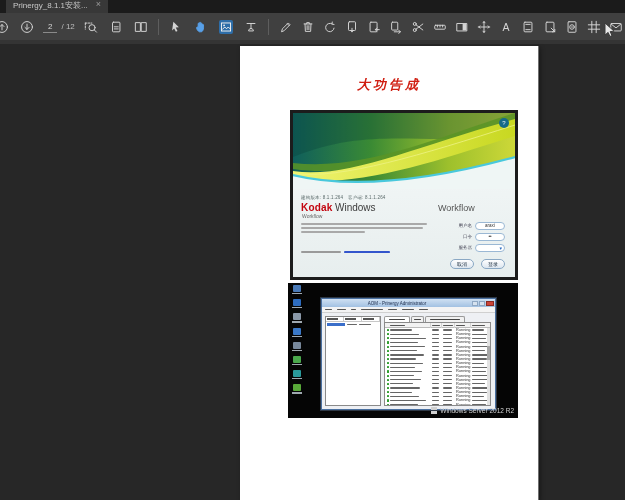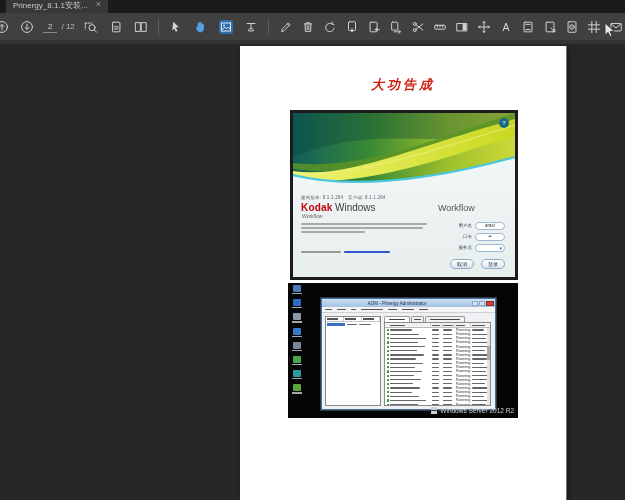--- a/index.html
+++ b/index.html
@@ -23,21 +23,21 @@
   .ticon.active{background:#2d6da8;border-radius:2px;}
   .tdiv{width:1px;height:16px;background:#5e5e5e;margin:0 10px;}
   .pagefield{display:flex;align-items:center;gap:4px;margin:0 9px;}
   .pagecur{font-size:8px;color:#d8d8d8;border-bottom:1px solid #8a8a8a;padding:1px 5px;}
   .pagetot{font-size:8px;color:#bdbdbd;}
 
   .substrip{position:absolute;left:0;top:40px;width:625px;height:4px;background:#343434;}
 
   
   .viewer{position:absolute;left:0;top:44px;width:625px;height:456px;background:#272727;}
-  .page{position:absolute;left:240px;top:2px;width:326px;height:454px;background:#ffffff;
+  .page{position:absolute;left:240px;top:2px;width:298px;height:454px;background:#ffffff;
         box-shadow:1px 0 0 #707070,2px 2px 5px rgba(0,0,0,.45);padding-left:32px;}
   .doc-title{position:absolute;left:0;top:30px;width:100%;text-align:center;
              font-family:"Liberation Serif","DejaVu Serif",serif;font-weight:bold;font-style:italic;
              font-size:13px;letter-spacing:3px;}
 
   
   .shot1{position:absolute;left:50px;top:64px;width:228px;height:170px;background:#1c1c1c;padding:3px;}
   .s1in{position:relative;width:222px;height:164px;background:linear-gradient(#f7fafa,#e7eeee);overflow:hidden;}
   .banner{position:absolute;left:0;top:0;width:222px;height:76px;}
   .s1low{position:absolute;left:0;top:76px;width:222px;height:88px;}

